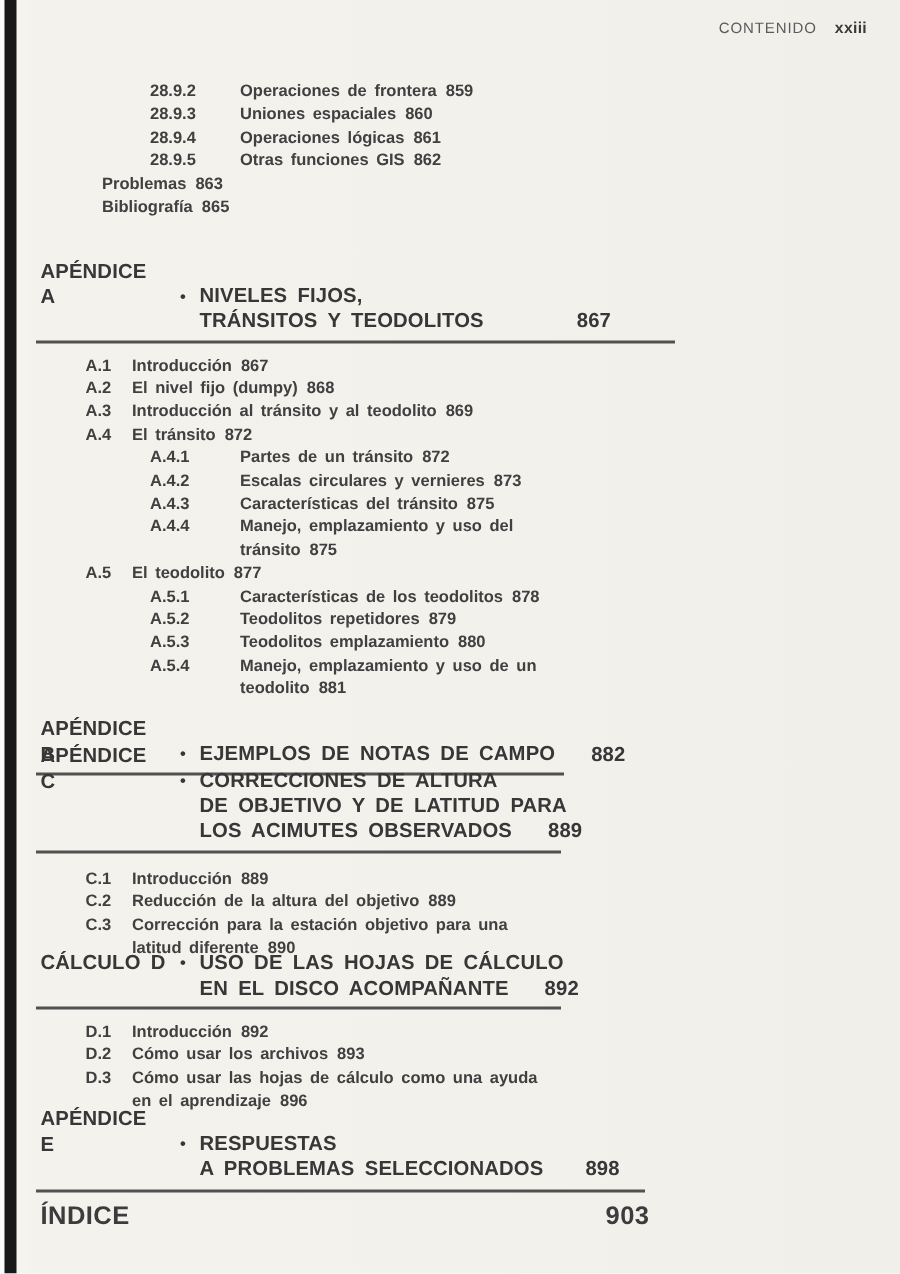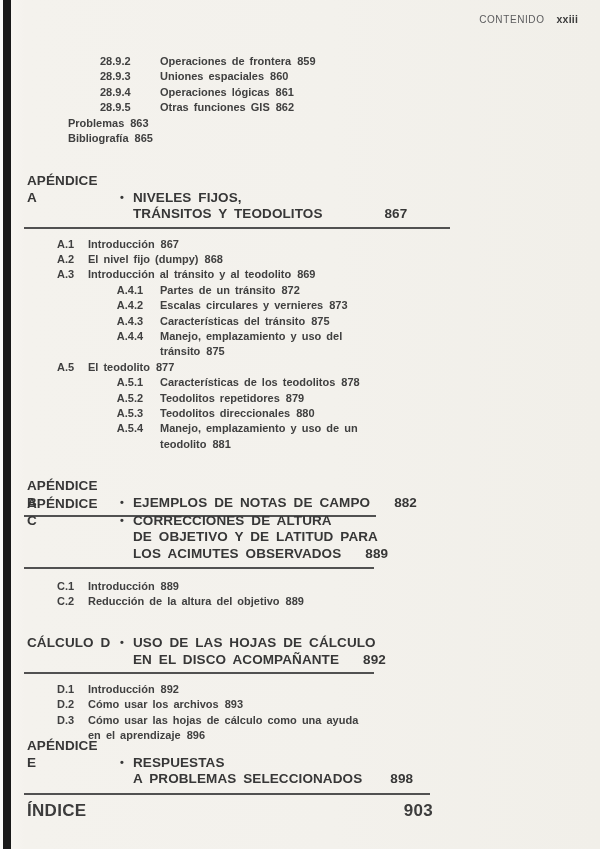--- a/index.html
+++ b/index.html
@@ -33,21 +33,21 @@
   .row .pg  { margin-left:6px; }
 
   .row.ch-sub  { margin-left:73px; padding-left:60px; }
   .row.ch-sub  .lbl { width:60px; margin-left:-60px; }
   .row.ch-main { margin-left:23px; padding-left:47px; }
   .row.ch-main .lbl { width:47px; margin-left:-47px; }
   .row.plain   { margin-left:21px; }
   .row.lvl1 { margin-left:30px; padding-left:31px; }
   .row.lvl1 .lbl { width:31px; margin-left:-31px; }
   .row.lvl2 { margin-left:73px; padding-left:60px; }
-  .row.lvl2 .lbl { width:60px; margin-left:-60px;text-align:center; }
+  .row.lvl2 .lbl { width:60px; margin-left:-60px; }
 
   
   .apx-head {
     padding-left:106px;
     font-size:13.5px; line-height:16.5px; font-weight:bold; color:#373737;
     word-spacing:3px; letter-spacing:0.1px;
   }
   .apx-head .apx-name { display:inline-block; width:84px; margin-left:-106px; }
   .apx-head .apx-bullet { display:inline-block; width:22px; text-align:center; font-size:11px; vertical-align:1px; }
   .apx-head .apx-title { white-space:pre-line; }
@@ -106,29 +106,30 @@
   <div class="block apx-a" style="top:173px;">
     <div class="apx-head">
       <span class="apx-name">APÉNDICE A</span><span class="apx-bullet">•</span><span class="apx-title">NIVELES FIJOS,
 TRÁNSITOS Y TEODOLITOS</span><span class="apx-page">867</span>
     </div>
     <div class="rule"></div>
     <div class="entries">
       <div class="row lvl1"><span class="lbl">A.1</span><span class="txt">Introducción</span><span class="pg">867</span></div>
       <div class="row lvl1"><span class="lbl">A.2</span><span class="txt">El nivel fijo (dumpy)</span><span class="pg">868</span></div>
       <div class="row lvl1"><span class="lbl">A.3</span><span class="txt">Introducción al tránsito y al teodolito</span><span class="pg">869</span></div>
+      <div class="row lvl1"><span class="lbl">A.4</span><span class="txt">El tránsito</span><span class="pg">872</span></div>
       <div class="row lvl2"><span class="lbl">A.4.1</span><span class="txt">Partes de un tránsito</span><span class="pg">872</span></div>
       <div class="row lvl2"><span class="lbl">A.4.2</span><span class="txt">Escalas circulares y vernieres</span><span class="pg">873</span></div>
       <div class="row lvl2"><span class="lbl">A.4.3</span><span class="txt">Características del tránsito</span><span class="pg">875</span></div>
       <div class="row lvl2"><span class="lbl">A.4.4</span><span class="txt">Manejo, emplazamiento y uso del
 tránsito</span><span class="pg">875</span></div>
       <div class="row lvl1"><span class="lbl">A.5</span><span class="txt">El teodolito</span><span class="pg">877</span></div>
       <div class="row lvl2"><span class="lbl">A.5.1</span><span class="txt">Características de los teodolitos</span><span class="pg">878</span></div>
       <div class="row lvl2"><span class="lbl">A.5.2</span><span class="txt">Teodolitos repetidores</span><span class="pg">879</span></div>
-      <div class="row lvl2"><span class="lbl">A.5.3</span><span class="txt">Teodolitos direccionales</span><span class="pg">880</span></div>
+      <div class="row lvl2"><span class="lbl">A.5.3</span><span class="txt">Teodolitos emplazamiento</span><span class="pg">880</span></div>
       <div class="row lvl2"><span class="lbl">A.5.4</span><span class="txt">Manejo, emplazamiento y uso de un
 teodolito</span><span class="pg">881</span></div>
     </div>
   </div>
 
   <div class="block apx-b" style="top:478px;">
     <div class="apx-head">
       <span class="apx-name">APÉNDICE B</span><span class="apx-bullet">•</span><span class="apx-title">EJEMPLOS DE NOTAS DE CAMPO</span><span class="apx-page">882</span>
     </div>
     <div class="rule"></div>
@@ -137,20 +138,22 @@
   <div class="block apx-c" style="top:496px;">
     <div class="apx-head">
       <span class="apx-name">APÉNDICE C</span><span class="apx-bullet">•</span><span class="apx-title">CORRECCIONES DE ALTURA
 DE OBJETIVO Y DE LATITUD PARA
 LOS ACIMUTES OBSERVADOS</span><span class="apx-page">889</span>
     </div>
     <div class="rule"></div>
     <div class="entries">
       <div class="row lvl1"><span class="lbl">C.1</span><span class="txt">Introducción</span><span class="pg">889</span></div>
       <div class="row lvl1"><span class="lbl">C.2</span><span class="txt">Reducción de la altura del objetivo</span><span class="pg">889</span></div>
+      <div class="row lvl1"><span class="lbl">C.3</span><span class="txt">Corrección para la estación objetivo para una
+latitud diferente</span><span class="pg">890</span></div>
     </div>
   </div>
 
   <div class="block apx-d" style="top:634px;">
     <div class="apx-head">
       <span class="apx-name">CÁLCULO D</span><span class="apx-bullet">•</span><span class="apx-title">USO DE LAS HOJAS DE CÁLCULO
 EN EL DISCO ACOMPAÑANTE</span><span class="apx-page">892</span>
     </div>
     <div class="rule"></div>
     <div class="entries">

